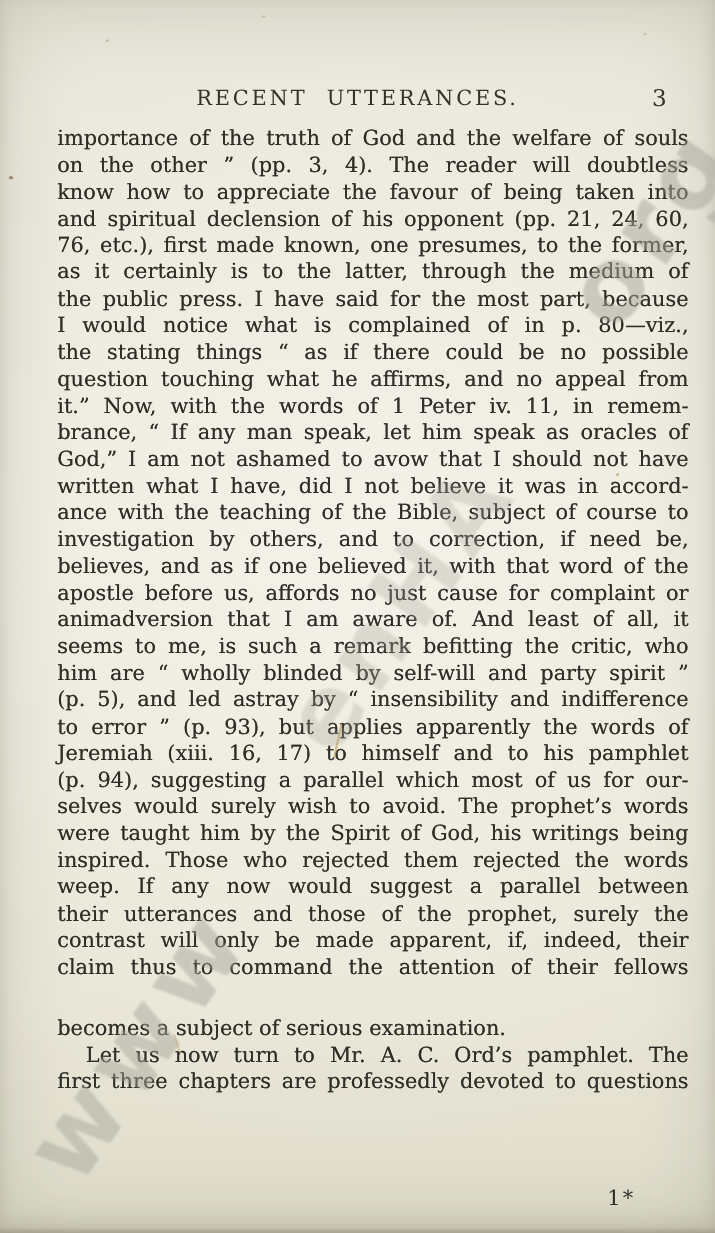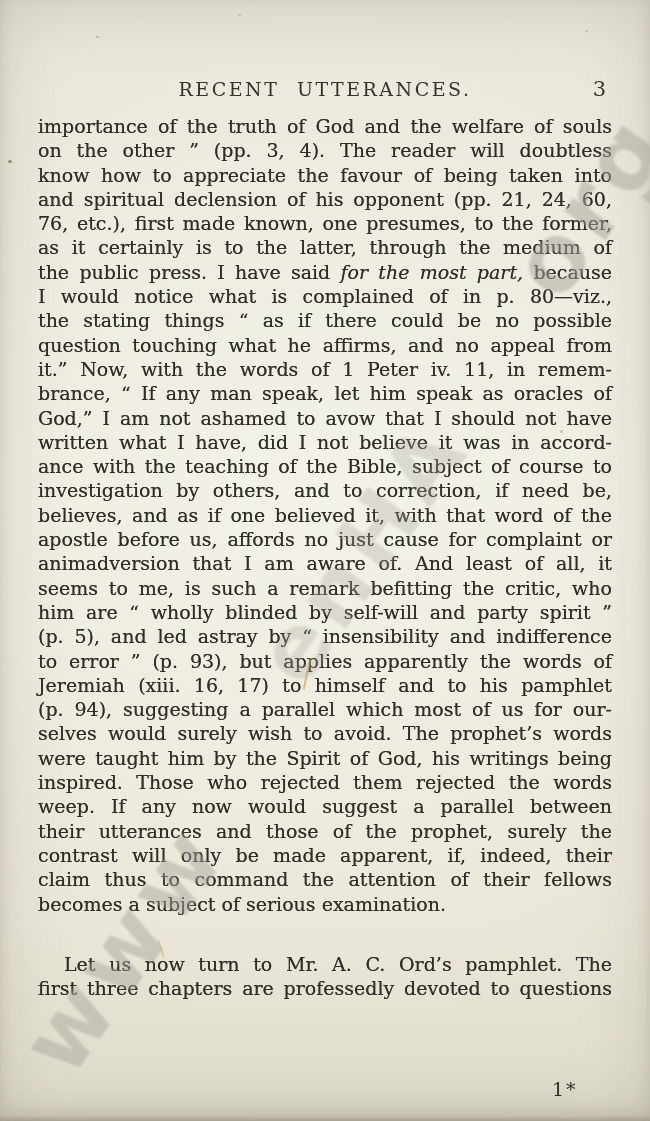--- a/index.html
+++ b/index.html
@@ -22,33 +22,33 @@
     position:absolute;left:38px;top:78px;width:574px;
     text-align:center;
     font-size:19px;letter-spacing:2.5px;word-spacing:9px;
     color:#34322b;
   }
   .page-number{
     position:absolute;right:6px;top:-1px;
     font-size:21px;letter-spacing:0;word-spacing:0;
   }
   .body-block{
-    position:absolute;left:38px;top:114px;width:574px;
+    position:absolute;left:52px;top:114px;width:574px;
     font-size:19px;
     text-shadow:0 0 0.5px rgba(47,45,39,0.75);
   }
   .line{
     line-height:24.3px;
     text-align:justify;
     text-align-last:justify;
     white-space:normal;
   }
-  .line.end{text-align-last:left;}
-  .line.indent{text-indent:26px;margin-top:36px;}
-  .it{font-style:italic;}
+  .line.end{text-align-last:left;margin-top:31px;}
+  .line.indent{text-indent:26px;}
+  .it{}
   .signature{
     position:absolute;left:552px;top:1078px;
     font-size:19px;letter-spacing:2px;
   }
   .watermark-frag{
     position:absolute;
     font-family:"DejaVu Sans","Liberation Sans",sans-serif;
     font-weight:bold;
     color:#a8a69c;
     letter-spacing:8px;

